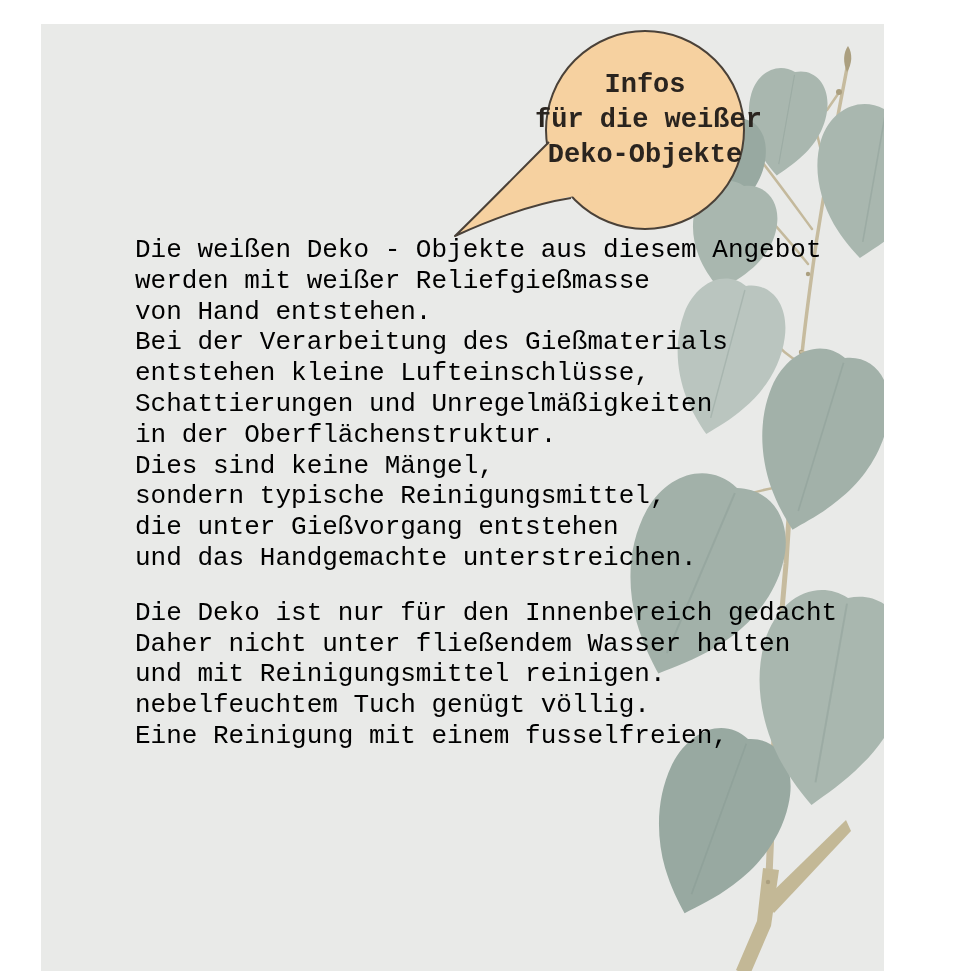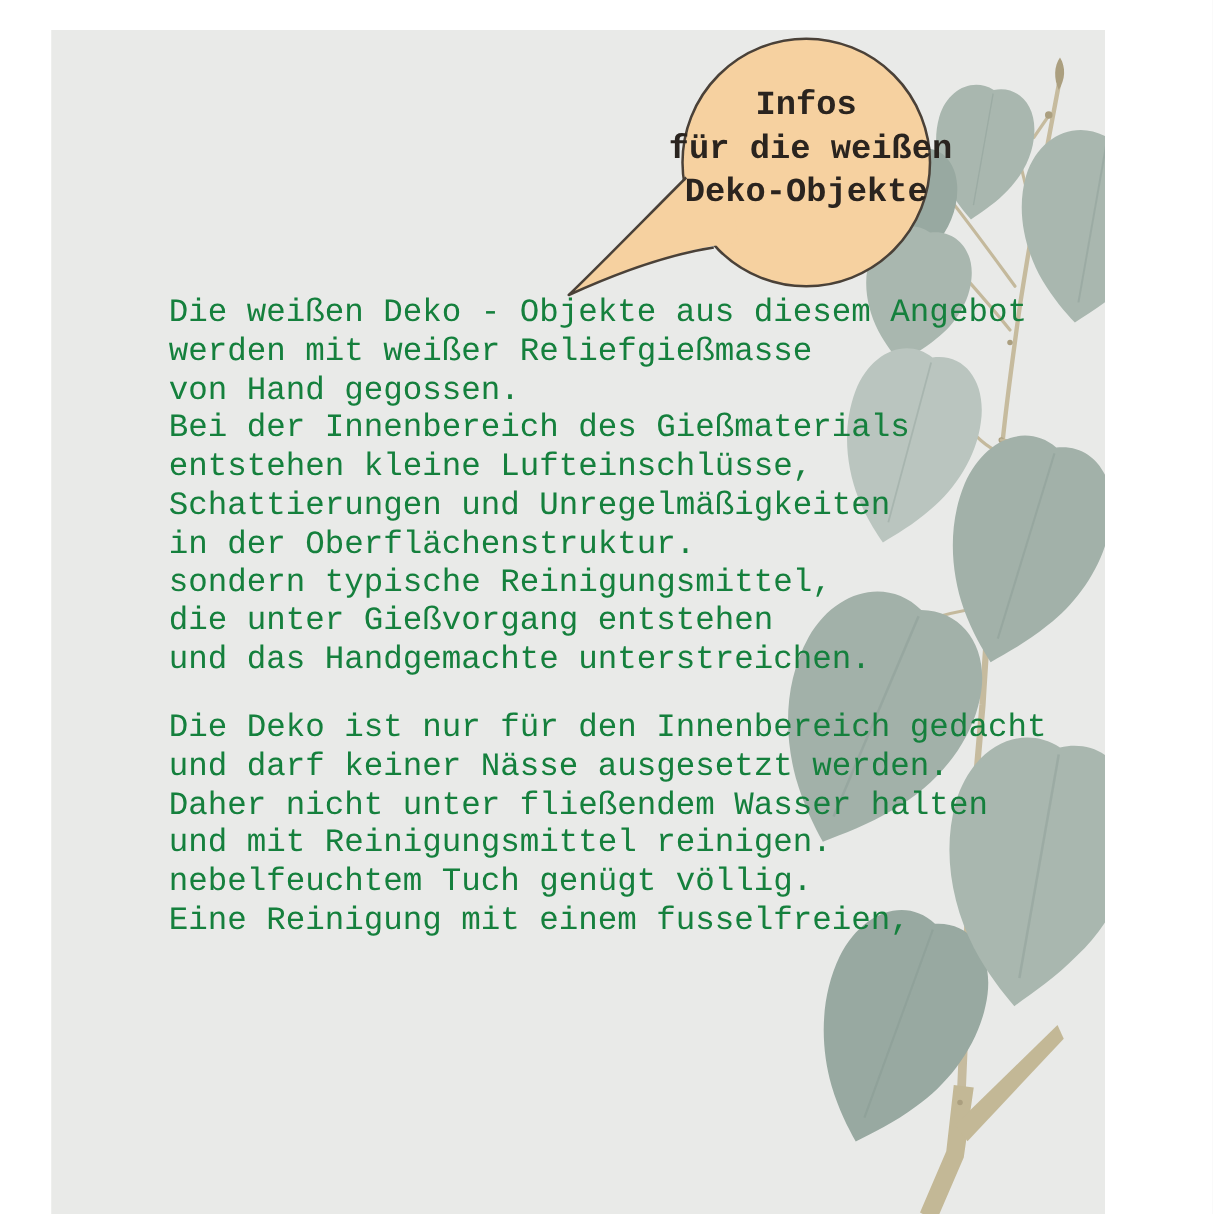--- a/index.html
+++ b/index.html
@@ -99,40 +99,40 @@
 
       <g>
         <circle class="bubble-main" cx="645" cy="106" r="99" fill="#f6d1a0" stroke="#4a4138"></circle>
         <path class="tail-fill" d="M455,212 C485,183 520,146 547,120 L585,133 L591,170 L569,173 C532,180 488,197 455,212 Z" fill="#f6d1a0"></path>
         <path class="tail-edge" d="M549,118 C518,149 479,189 455,212 C488,197 532,180 571,174" stroke="#4a4138"></path>
       </g>
     </svg>
 
     <div class="bubble-text" style="color: rgb(42, 36, 31);">
       <div class="bln">Infos</div>
-      <div class="bln">für die weißen</div>
+      <div class="bln">für die weißer</div>
       <div class="bln">Deko-Objekte</div>
     </div>
 
-    <div class="body-text" style="color: #15803d;">
+    <div class="body-text" style="color: #000000;">
       <div class="para">
         <div class="ln">Die weißen Deko - Objekte aus diesem Angebot</div>
         <div class="ln">werden mit weißer Reliefgießmasse</div>
-        <div class="ln">von Hand gegossen.</div>
-        <div class="ln">Bei der Innenbereich des Gießmaterials</div>
+        <div class="ln">von Hand entstehen.</div>
+        <div class="ln">Bei der Verarbeitung des Gießmaterials</div>
         <div class="ln">entstehen kleine Lufteinschlüsse,</div>
         <div class="ln">Schattierungen und Unregelmäßigkeiten</div>
         <div class="ln">in der Oberflächenstruktur.</div>
+        <div class="ln">Dies sind keine Mängel,</div>
         <div class="ln">sondern typische Reinigungsmittel,</div>
         <div class="ln">die unter Gießvorgang entstehen</div>
         <div class="ln">und das Handgemachte unterstreichen.</div>
       </div>
       <div class="para second">
         <div class="ln">Die Deko ist nur für den Innenbereich gedacht</div>
-        <div class="ln">und darf keiner Nässe ausgesetzt werden.</div>
         <div class="ln">Daher nicht unter fließendem Wasser halten</div>
         <div class="ln">und mit Reinigungsmittel reinigen.</div>
         <div class="ln">nebelfeuchtem Tuch genügt völlig.</div>
         <div class="ln">Eine Reinigung mit einem fusselfreien,</div>
       </div>
     </div>
 
   </div>
 </div>
 

